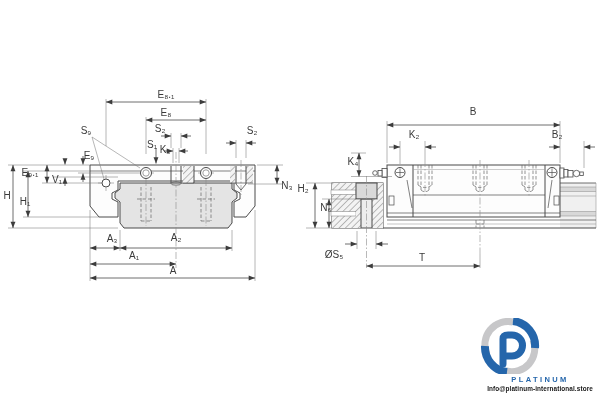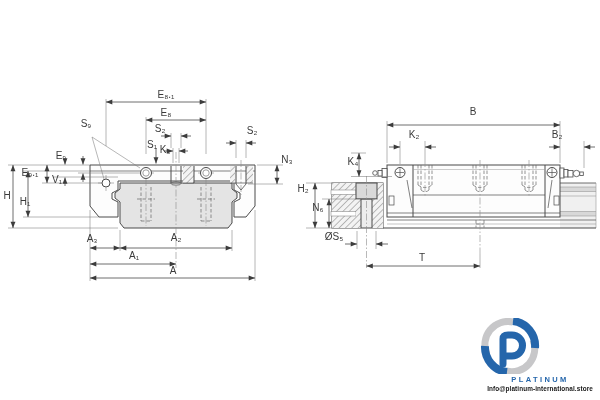--- a/index.html
+++ b/index.html
@@ -253,40 +253,40 @@
         <line x1="388" y1="244" x2="376" y2="244" marker-end="url(#ar)"></line>
     <line x1="366.5" y1="266" x2="480" y2="266" marker-start="url(#ar)" marker-end="url(#ar)"></line>
   </g>
 </svg>
 
 <div class="lbl" style="left:166px;top:95px">E₈.₁</div>
 <div class="lbl" style="left:166px;top:113px">E₈</div>
 <div class="lbl" style="left:160px;top:129px">S₂</div>
 <div class="lbl" style="left:152px;top:145px">S₁</div>
 <div class="lbl" style="left:165px;top:150px">K₃</div>
-<div class="lbl" style="left:86px;top:124px">S₉</div>
-<div class="lbl" style="left:61px;top:156px">E₉</div>
+<div class="lbl" style="left:86px;top:131px">S₉</div>
+<div class="lbl" style="left:89px;top:156px">E₉</div>
 <div class="lbl" style="left:57px;top:180px">V₁</div>
 <div class="lbl" style="left:30px;top:173px">E₉.₁</div>
 <div class="lbl" style="left:25px;top:202px">H₁</div>
 <div class="lbl" style="left:7px;top:196px">H</div>
 <div class="lbl" style="left:252px;top:131px">S₂</div>
-<div class="lbl" style="left:287px;top:160px">N₃</div>
-<div class="lbl" style="left:92px;top:239px">A₃</div>
+<div class="lbl" style="left:287px;top:186px">N₃</div>
+<div class="lbl" style="left:112px;top:239px">A₃</div>
 <div class="lbl" style="left:176px;top:238px">A₂</div>
 <div class="lbl" style="left:134px;top:256px">A₁</div>
 <div class="lbl" style="left:173px;top:271px">A</div>
 
 <div class="lbl" style="left:473px;top:112px">B</div>
 <div class="lbl" style="left:414px;top:135px">K₂</div>
 <div class="lbl" style="left:557px;top:135px">B₂</div>
 <div class="lbl" style="left:353px;top:162px">K₄</div>
 <div class="lbl" style="left:303px;top:189px">H₂</div>
-<div class="lbl" style="left:318px;top:208px">N₆</div>
-<div class="lbl" style="left:334px;top:237px">ØS₅</div>
+<div class="lbl" style="left:326px;top:208px">N₆</div>
+<div class="lbl" style="left:334px;top:255px">ØS₅</div>
 <div class="lbl" style="left:422px;top:258px">T</div>
 
 <div class="logo-wrap">
   <svg class="logo-mark" width="70" height="56" viewBox="0 0 70 56">
     <g fill="none">
       <path d="M12,36 A23,23 0 0 1 38,4" stroke="#c7c7c9" stroke-width="7"></path>
       <path d="M58,22 A23,23 0 0 1 31,53" stroke="#c7c7c9" stroke-width="7"></path>
       <path d="M38,3 A25,25 0 0 1 60,30" stroke="#2566ab" stroke-width="8"></path>
       <path d="M32,54 A25,25 0 0 1 10,28" stroke="#2566ab" stroke-width="8"></path>
       <path d="M28,46 L28,21 Q28,17 33,17 L37,17 A10.5,10.5 0 0 1 37,38 L30,38" stroke="#2566ab" stroke-width="7" stroke-linejoin="round" stroke-linecap="round"></path>

